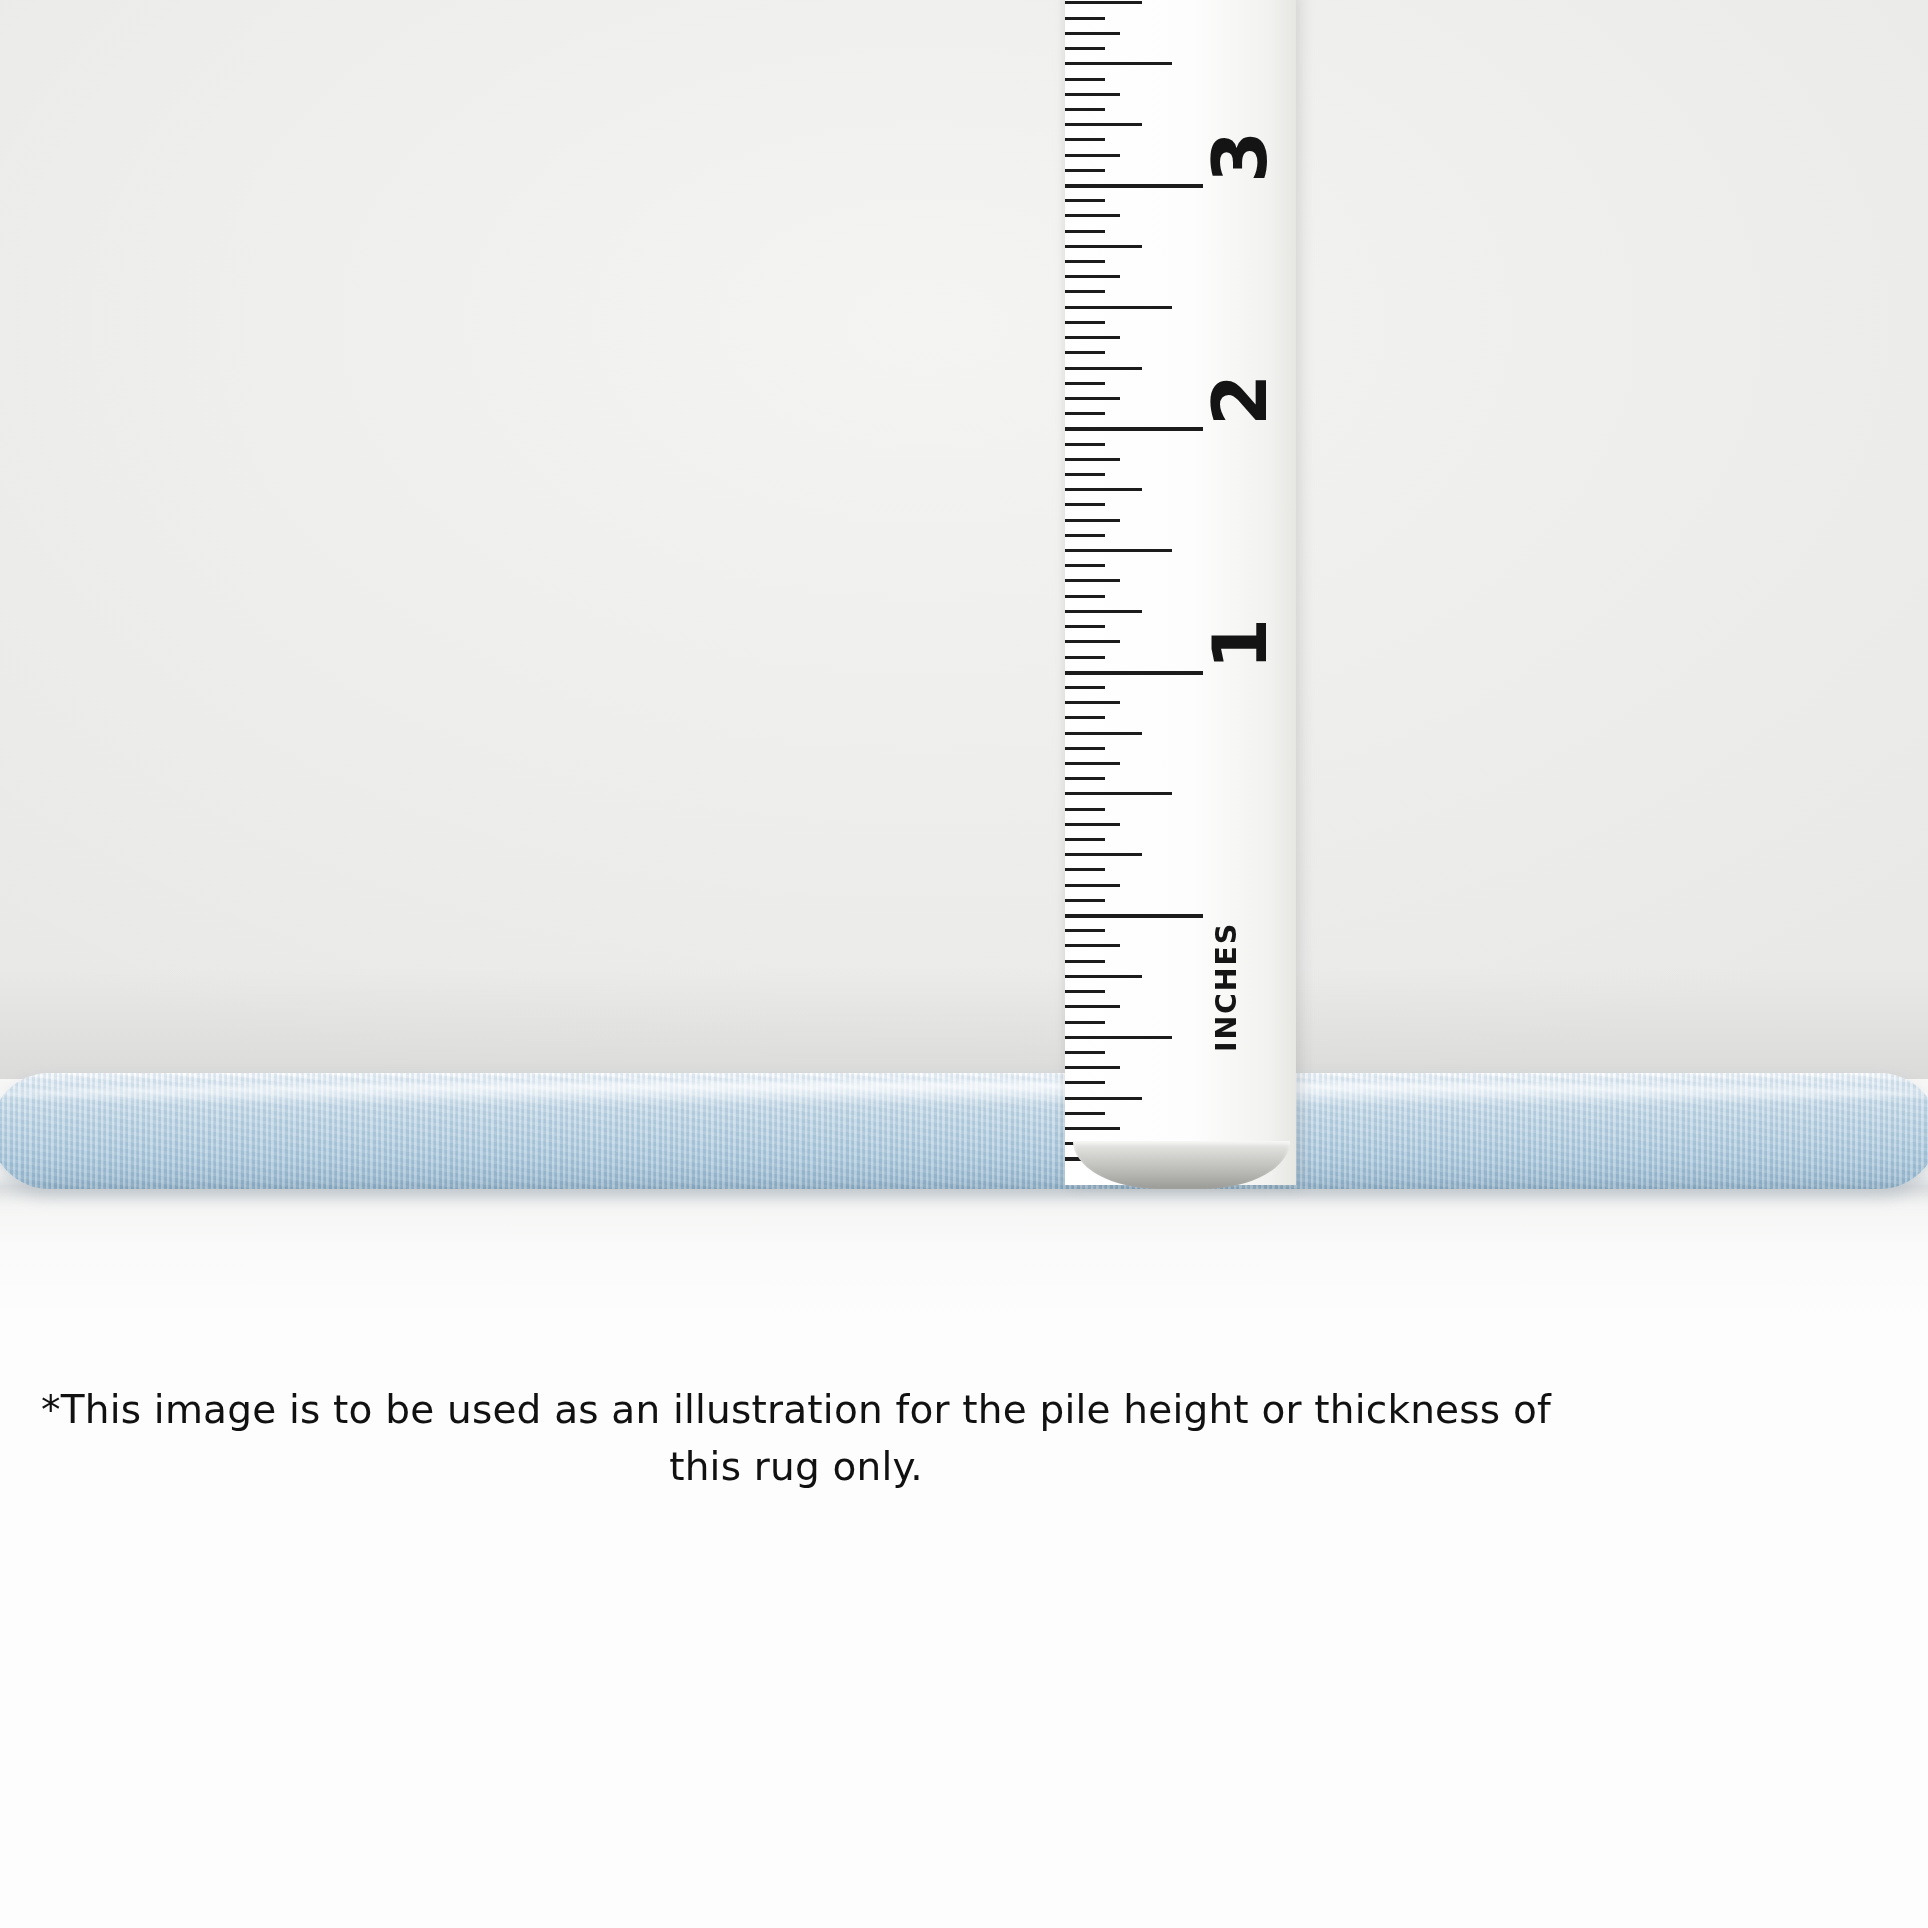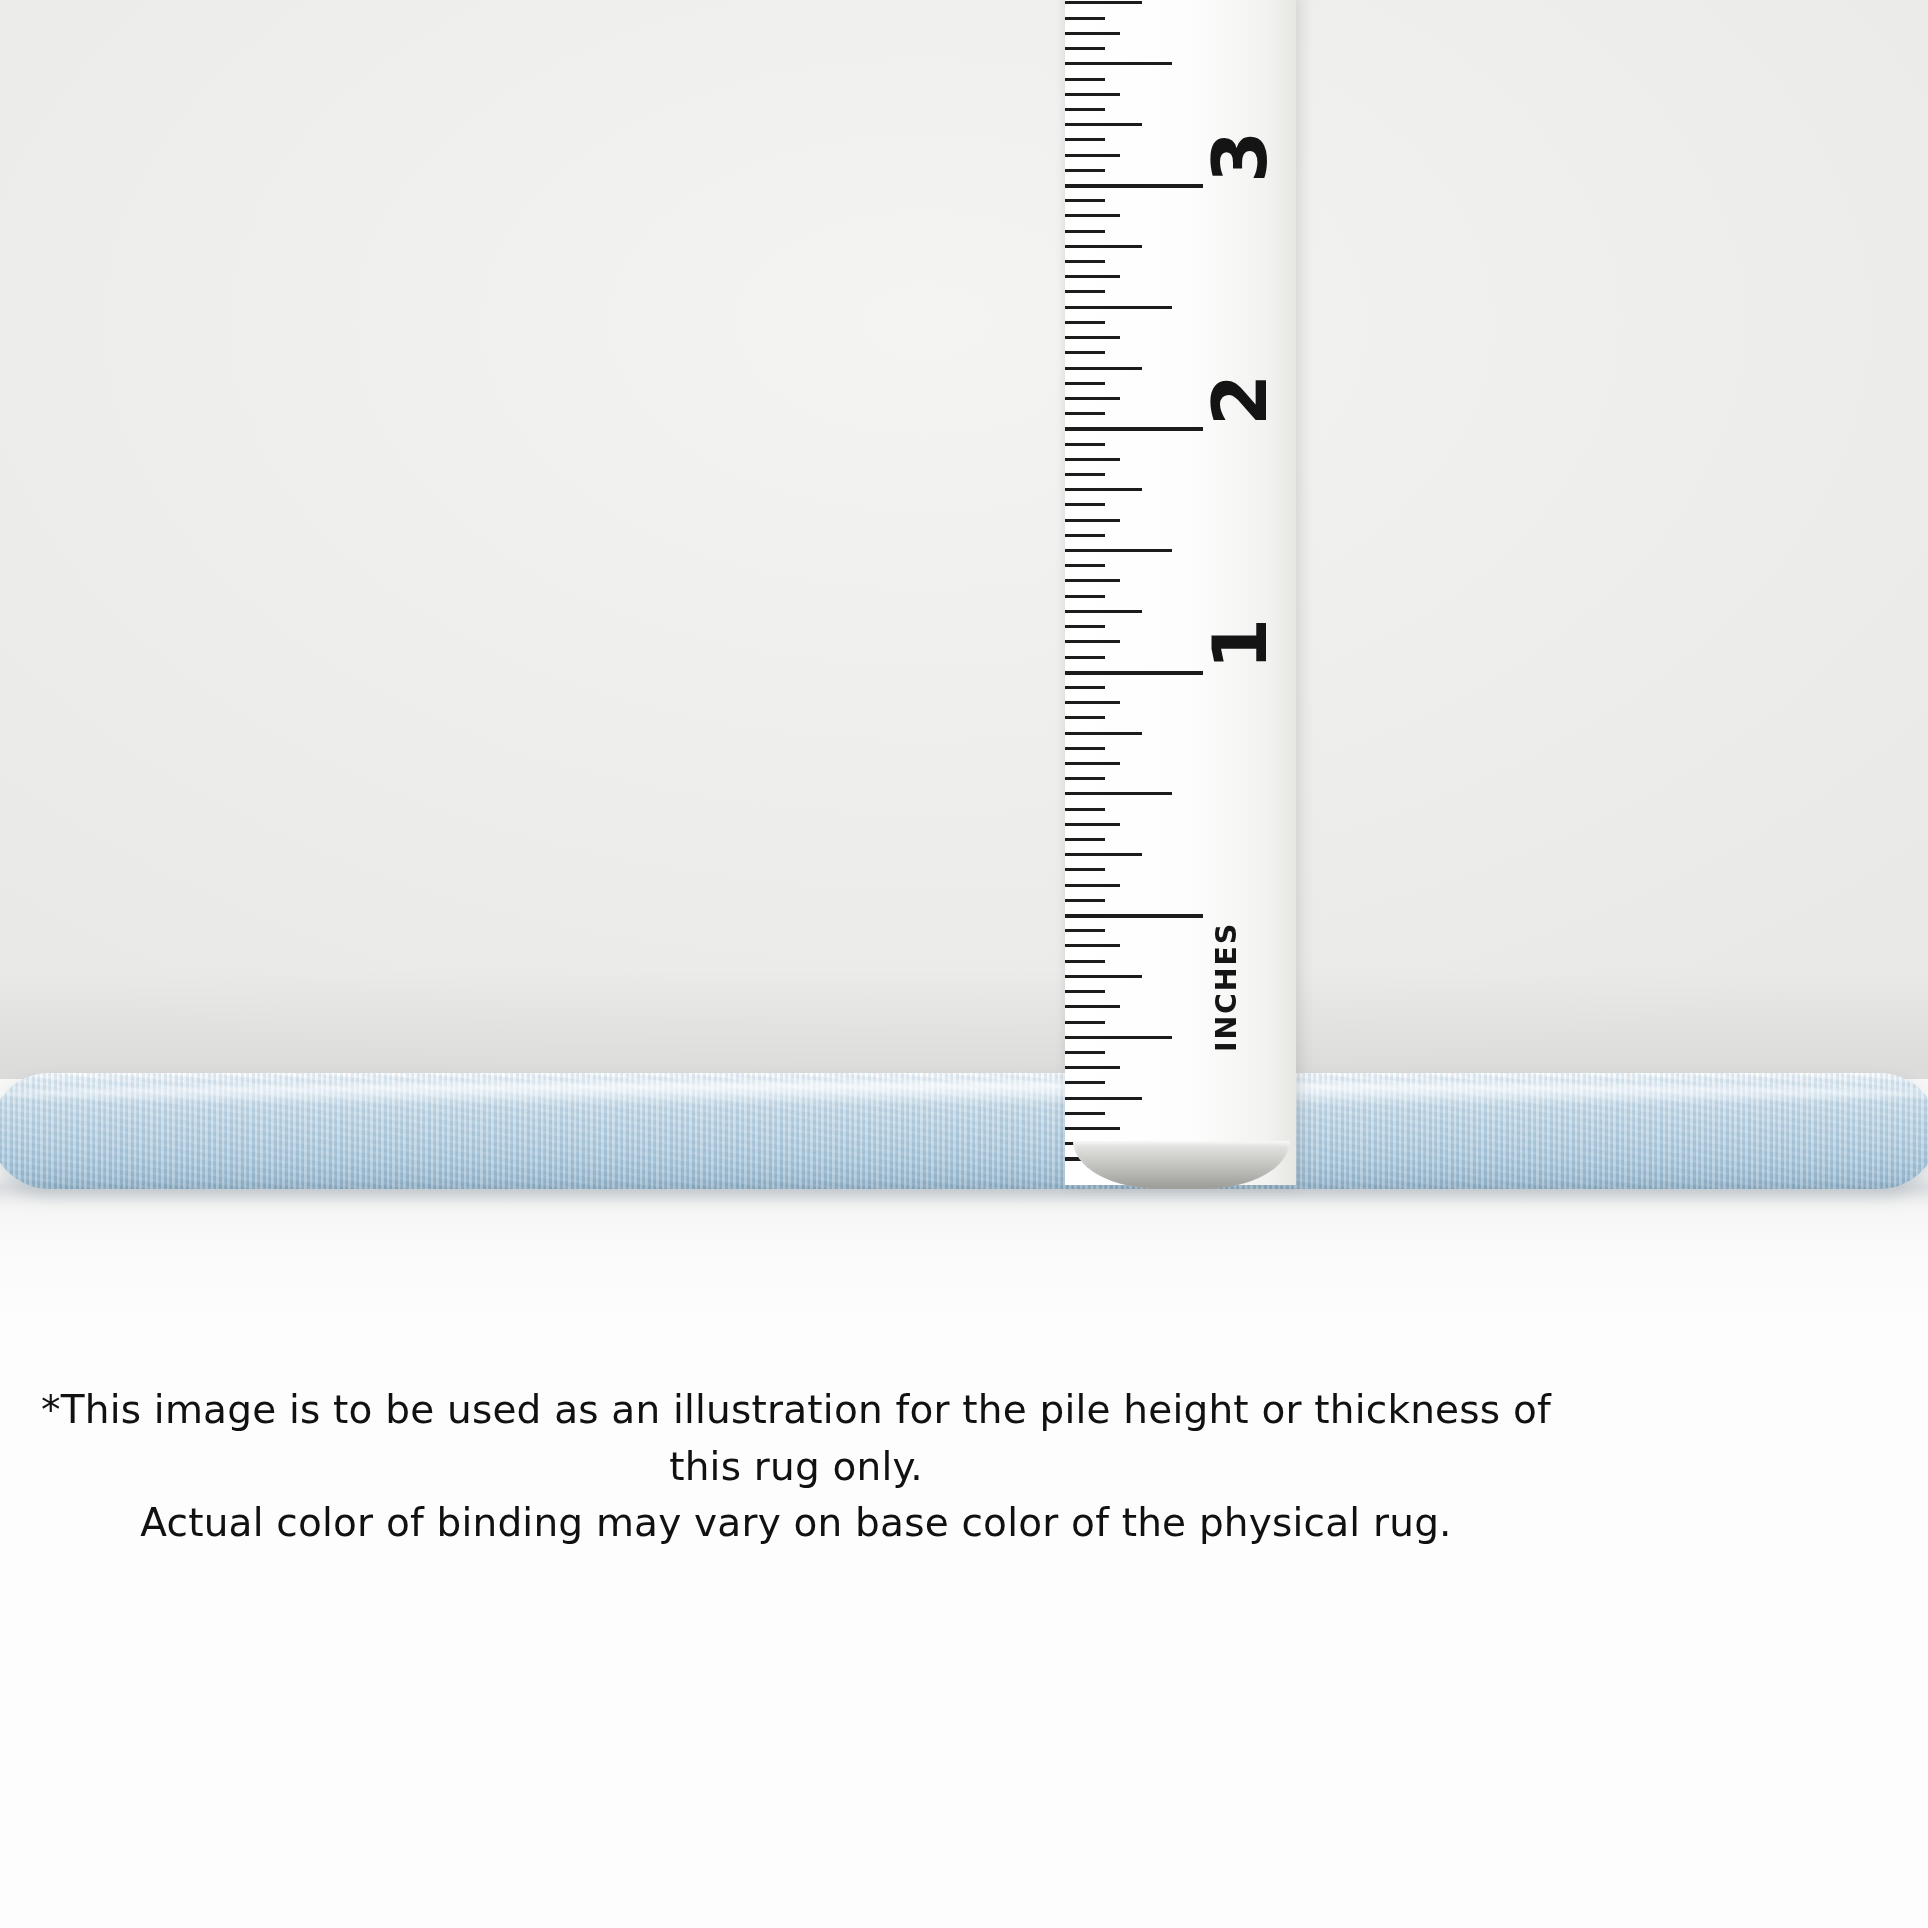--- a/index.html
+++ b/index.html
@@ -279,17 +279,16 @@
     <div class="num" style="top: 677px;">1</div>
         <div class="num" style="top: 433px;">2</div>
         <div class="num" style="top: 190px;">3</div>
       </div>
     <div class="ruler-tip"></div>
 
   </div>
 
   <div class="caption">
     <div>*This image is to be used as an illustration for the pile height or thickness of this rug only.</div>
-    <div>Actual color of binding may vary on base color of the physical rug.</div>
   </div>
 
 </div>
 
 
 </body></html>

